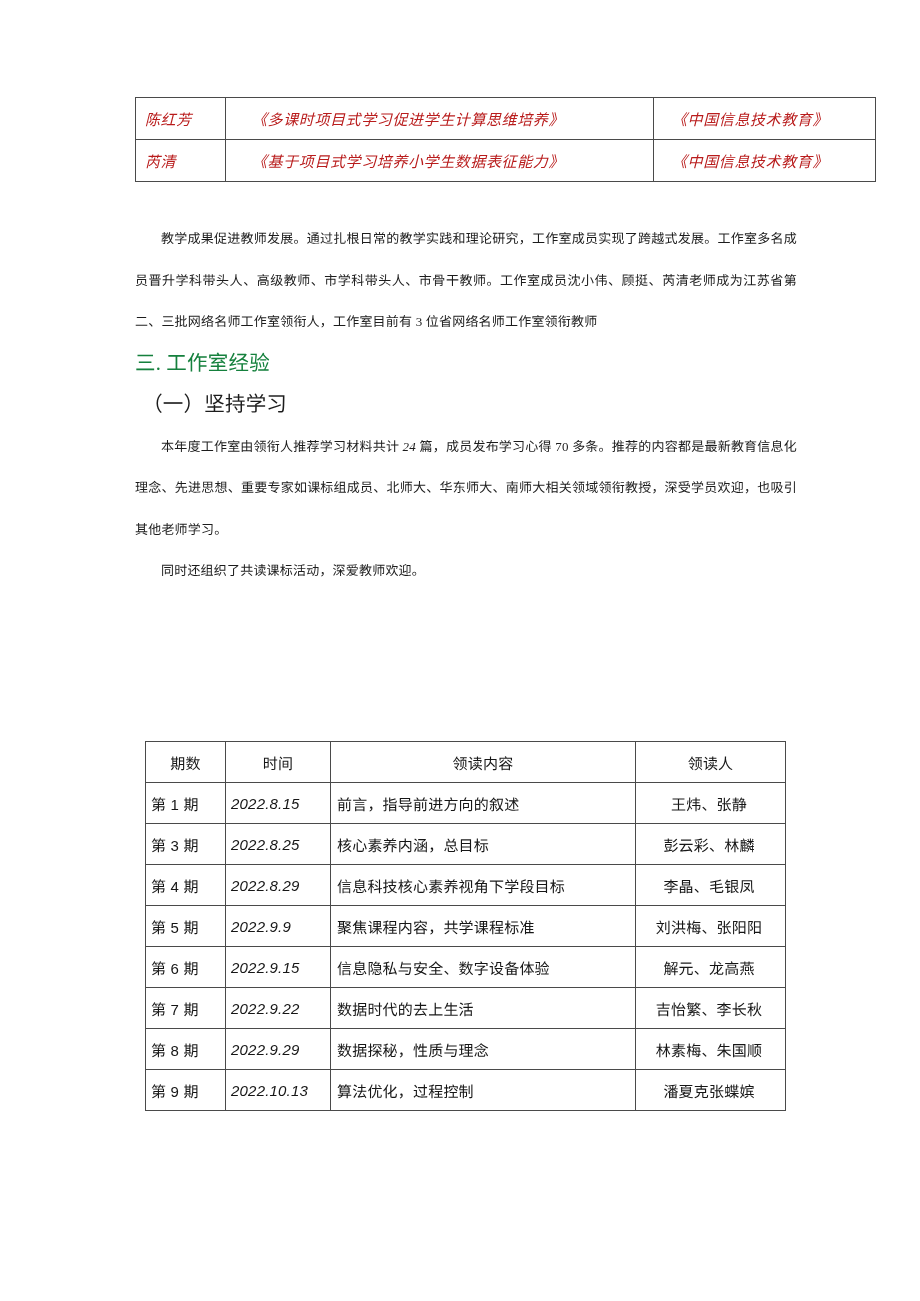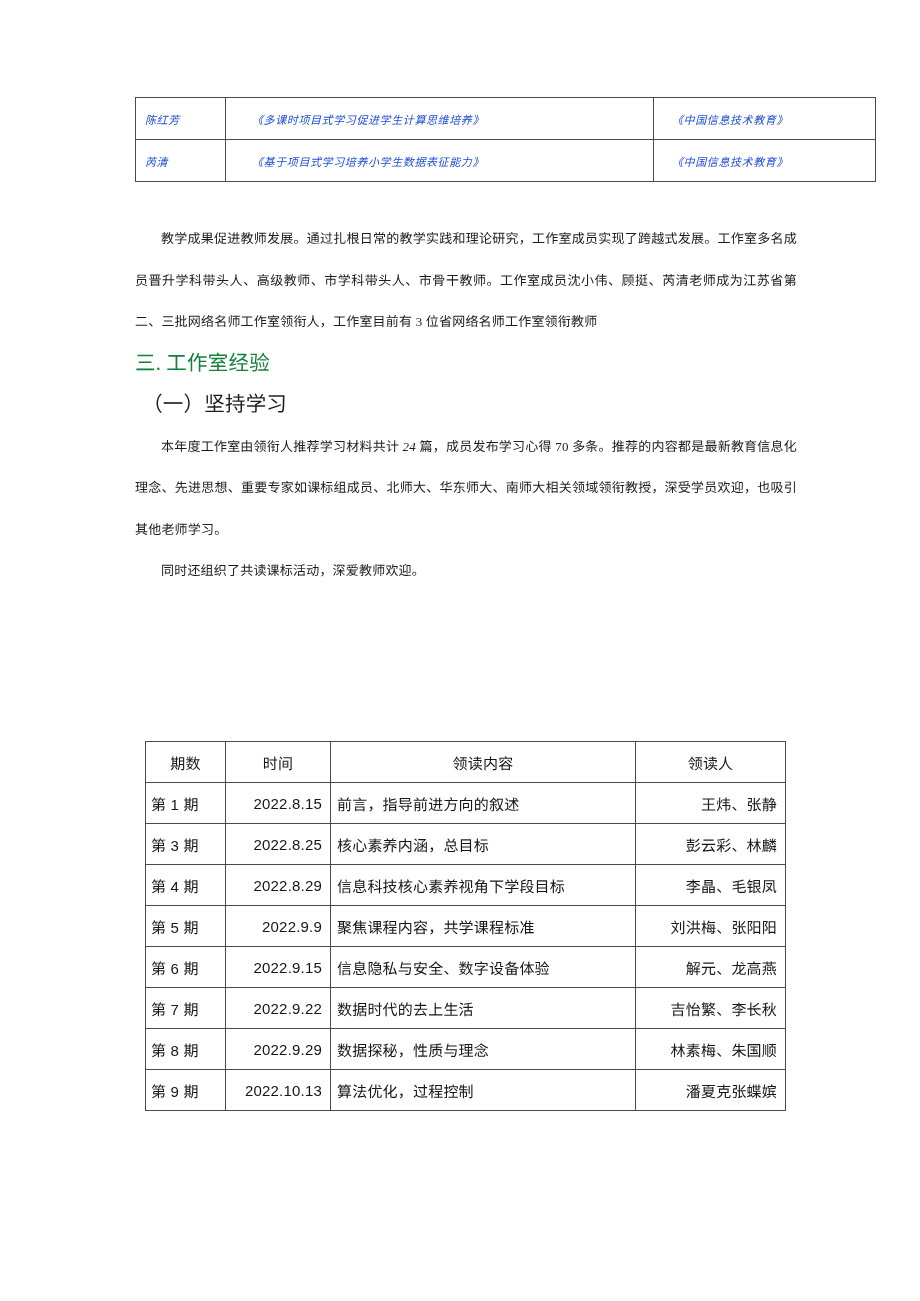--- a/index.html
+++ b/index.html
@@ -41,23 +41,23 @@
     padding: 0 8px;
     vertical-align: middle;
     font-weight: normal;
   }
 
   
   .top-table td {
     height: 41px;
     font-family: Liberation Mono, monospace;
     font-style: italic;
-    font-size: 11px;
+    font-size: 15px;
     letter-spacing: 0.6px;
-    color: #1d4ed8;
+    color: #b91c1c;
   }
   .top-table .c-name   { width: 72px;  text-align: left;  padding-left: 9px; }
   .top-table .c-title  { width: 393px; text-align: left;  padding-left: 26px; }
   .top-table .c-journal{ width: 195px; text-align: left;  padding-left: 18px; }
 
   
   .body-block {
     position: absolute;
     left: 135px;
     top: 218px;
@@ -112,23 +112,23 @@
   .sched-table th {
     text-align: center;
     font-weight: normal;
   }
   .sched-table .col-issue   { width: 80px; }
   .sched-table .col-date    { width: 105px; }
   .sched-table .col-content { width: 305px; }
   .sched-table .col-leader  { width: 150px; }
 
   .sched-table td.issue   { text-align: left; padding-left: 5px; white-space: nowrap; }
-  .sched-table td.date    { text-align: right; padding-left: 5px; white-space: nowrap; }
+  .sched-table td.date    { text-align: left; padding-left: 5px; white-space: nowrap; font-style: italic; }
   .sched-table td.content { text-align: left; padding-left: 6px; }
-  .sched-table td.leader  { text-align: right; padding-left: 5px; white-space: nowrap; }
+  .sched-table td.leader  { text-align: center; padding-left: 5px; white-space: nowrap; }
 </style>
 </head>
 <body>
 
 <div class="page">
 
   <div class="top-table-wrap">
     <table class="doc-table top-table">
       <tbody>
         <tr>

